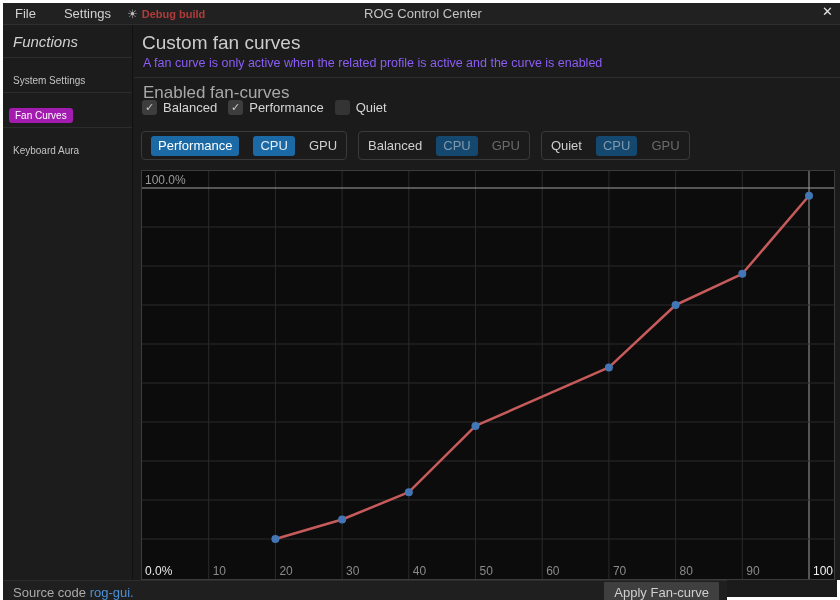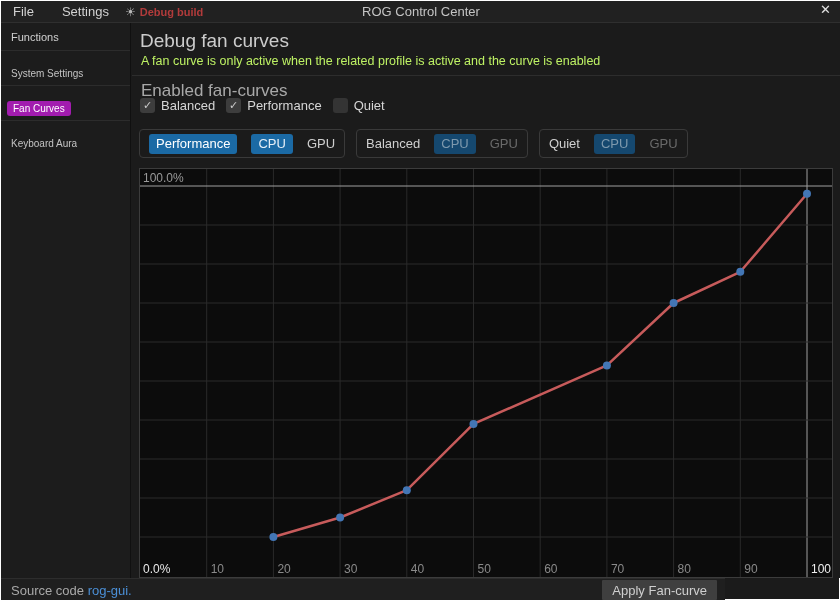--- a/index.html
+++ b/index.html
@@ -1,21 +1,21 @@
 <!DOCTYPE html>
 <html><head>
 <meta charset="utf-8">
 <style>
   * { margin:0; padding:0; box-sizing:border-box; }
   html,body { width:840px; height:600px; overflow:hidden; }
   body {
     font-family:"Liberation Sans","DejaVu Sans",sans-serif;
     background:#1b1b1b; color:#c8c8c8; position:relative;
   }
-  .window { position:absolute; inset:0; border:1px solid #ffffff; }
+  .window { position:absolute; inset:0; border:3px solid #ffffff; }
 
   
   .titlebar {
     position:absolute; left:0; top:0; width:840px; height:22px;
     background:#212121; border-bottom:1px solid #2f2f2f;
     display:flex; align-items:center; font-size:13px; color:#d2d2d2;
   }
   .menu-item { padding:0 4px; margin-left:20px; cursor:default; }
   .menu-item:first-child { margin-left:8px; }
   .sun { margin-left:12px; color:#b9b9b9; font-size:12px; }
@@ -27,35 +27,35 @@
   .close-btn {
     position:absolute; right:10px; top:1px; color:#e2e2e2;
     font-size:13px; font-weight:bold; cursor:pointer;
   }
 
   
   .sidebar {
     position:absolute; left:0; top:22px; width:130px; height:555px;
     background:#1c1c1c; border-right:1px solid #101010;
   }
-  .sidebar-header { font-size:11px; color:#d0d0d0; padding:8px 10px 7px 10px; }
+  .sidebar-header { font-size:15px; color:#d0d0d0; padding:8px 10px 7px 10px;font-style:italic; }
   .sidebar-list { list-style:none; }
   .sidebar-list li {
     border-top:1px solid #2c2c2c; padding:17px 10px; font-size:10px;
     color:#c3c3c3; cursor:pointer; height:31px;
   }
   .chip-sel {
     background:#a21caf; color:#ffffff; padding:2px 6px; border-radius:3px;
     margin-left:-4px;
   }
 
   
   .main { position:absolute; left:131px; top:22px; width:709px; height:555px; background:#1b1b1b; }
   .page-title { position:absolute; left:8px; top:7px; font-size:19px; font-weight:400; color:#cccccc; }
-  .page-sub   { position:absolute; left:9px; top:31px; font-size:12.5px; color:#bef264; }
+  .page-sub   { position:absolute; left:9px; top:31px; font-size:12.5px; color:#8b5cf6; }
   .hdivider   { position:absolute; left:0; top:52px; width:709px; border-top:1px solid #2d2d2d; }
   .enabled-label { position:absolute; left:9px; top:58px; font-size:17px; color:#a8a8a8;text-align:center; }
 
   .checkbox-row { position:absolute; left:8px; top:75px; display:flex; align-items:center; }
   .cb-item { display:flex; align-items:center; margin-right:11px; cursor:pointer; }
   .cb-box {
     width:15px; height:15px; background:#3d3d3d; border-radius:3px;
     display:flex; align-items:center; justify-content:center;
     font-size:11px; color:#cccccc; margin-right:6px;
   }
@@ -121,21 +121,21 @@
       <li>
         <span class="chip-sel">Fan Curves</span>
       </li>
       <li>
         <span>Keyboard Aura</span>
       </li>
     </ul>
   </div>
 
   <div class="main">
-    <div class="page-title">Debug fan curves</div>
+    <div class="page-title">Custom fan curves</div>
     <div class="page-sub">A fan curve is only active when the related profile is active and the curve is enabled</div>
     <div class="hdivider"></div>
     <div class="enabled-label">Enabled fan-curves</div>
 
     <div class="checkbox-row">
       <span class="cb-item">
         <span class="cb-box">✓</span>
         <span class="cb-label">Balanced</span>
       </span>
       <span class="cb-item">

